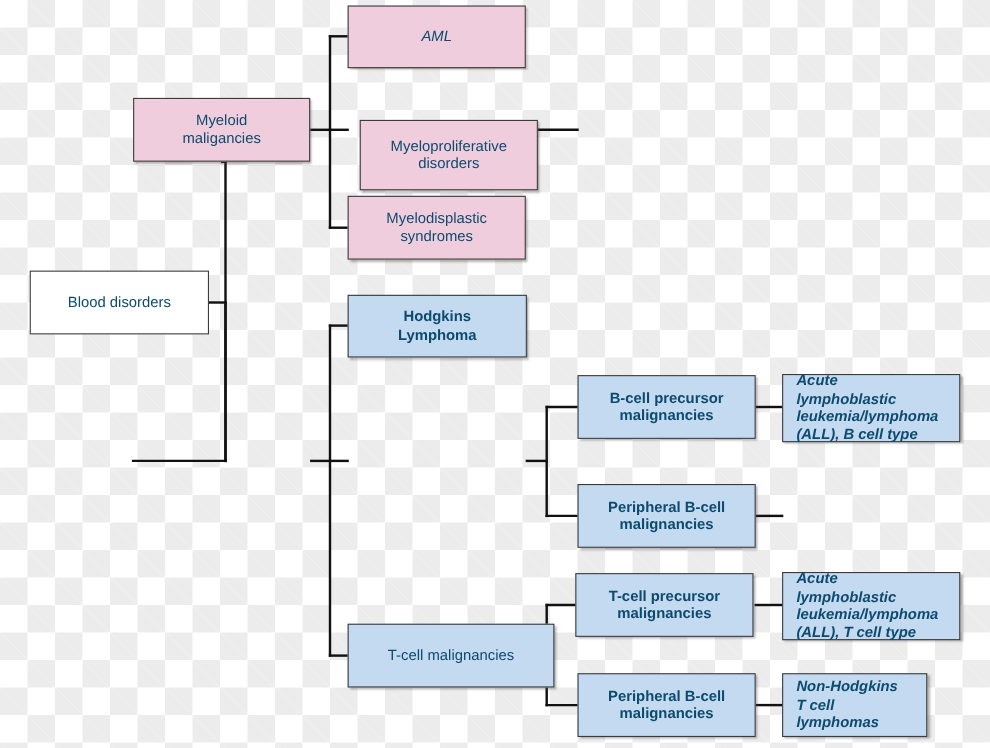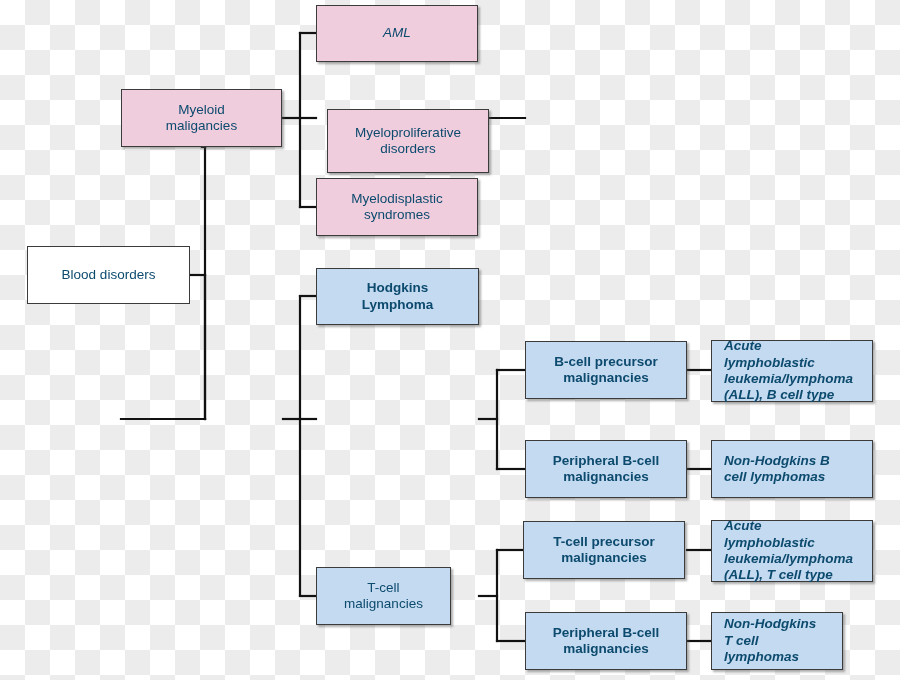--- a/index.html
+++ b/index.html
@@ -137,25 +137,22 @@
   </div>
 
   <div class="node blue shadow italic leftish" style="left:711px; top:340px; width:162px; height:62px;">
     <span class="label">Acute lymphoblastic leukemia/lymphoma (ALL), B cell type</span>
   </div>
 
   <div class="node blue shadow bold" style="left:525px; top:440px; width:162px; height:58px;">
     <span class="label">Peripheral B-cell malignancies</span>
   </div>
 
-  <div class="node blue shadow italic leftish" style="left:711px; top:440px; width:162px; height:58px;">
-    <span class="label">Non-Hodgkins B cell lymphomas</span>
-  </div>
 
-  <div class="node blue shadow" style="left:316px; top:567px; width:135px; height:58px;">
+  <div class="node blue shadow" style="left:316px; top:567px; width:188px; height:58px;">
     <span class="label">T-cell malignancies</span>
   </div>
 
   <div class="node blue shadow bold" style="left:523px; top:521px; width:162px; height:58px;">
     <span class="label">T-cell precursor malignancies</span>
   </div>
 
   <div class="node blue shadow italic leftish" style="left:711px; top:520px; width:162px; height:62px;">
     <span class="label">Acute lymphoblastic leukemia/lymphoma (ALL), T cell type</span>
   </div>

